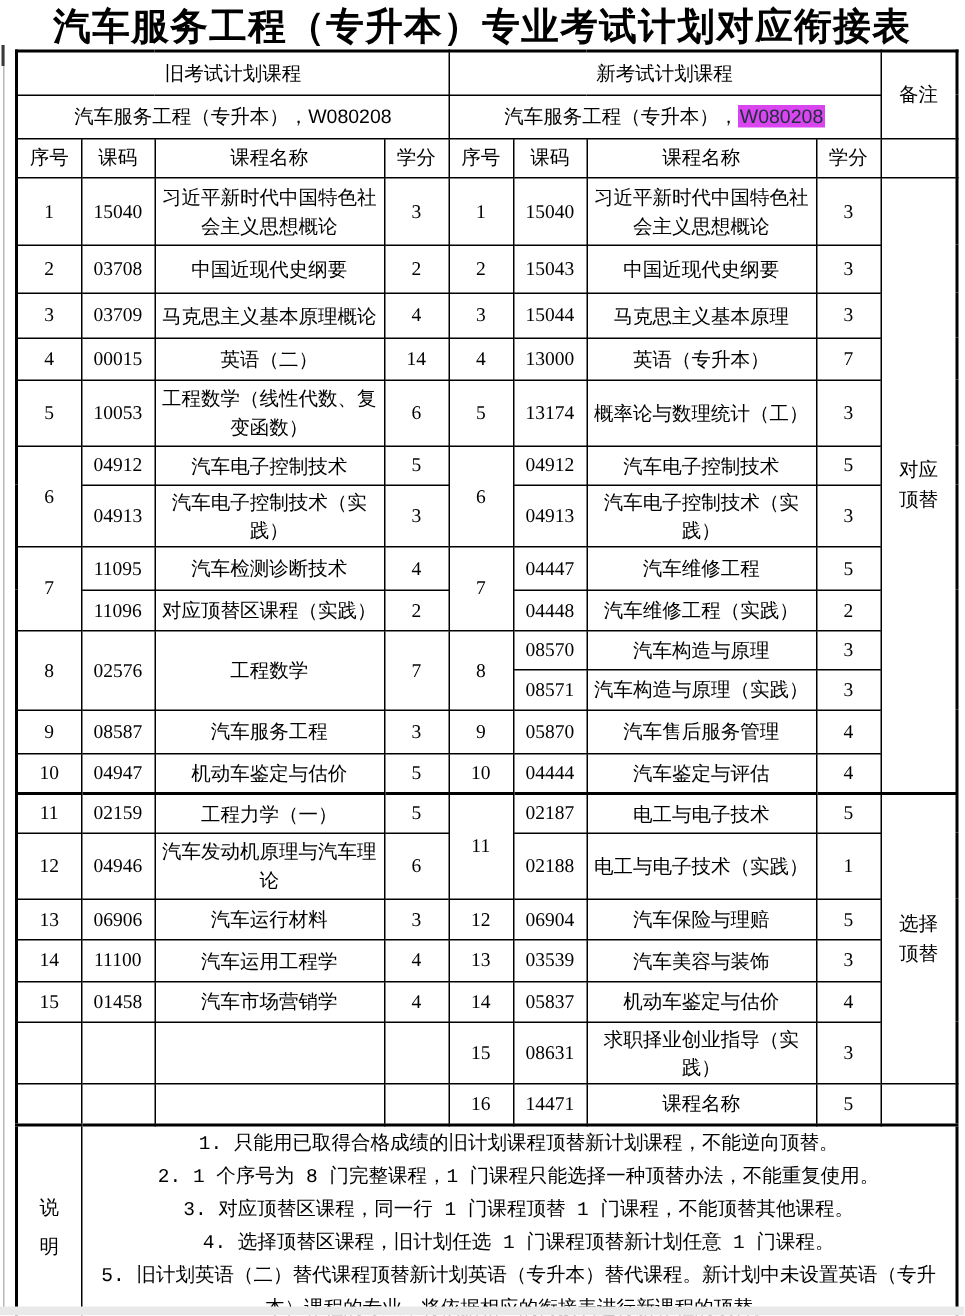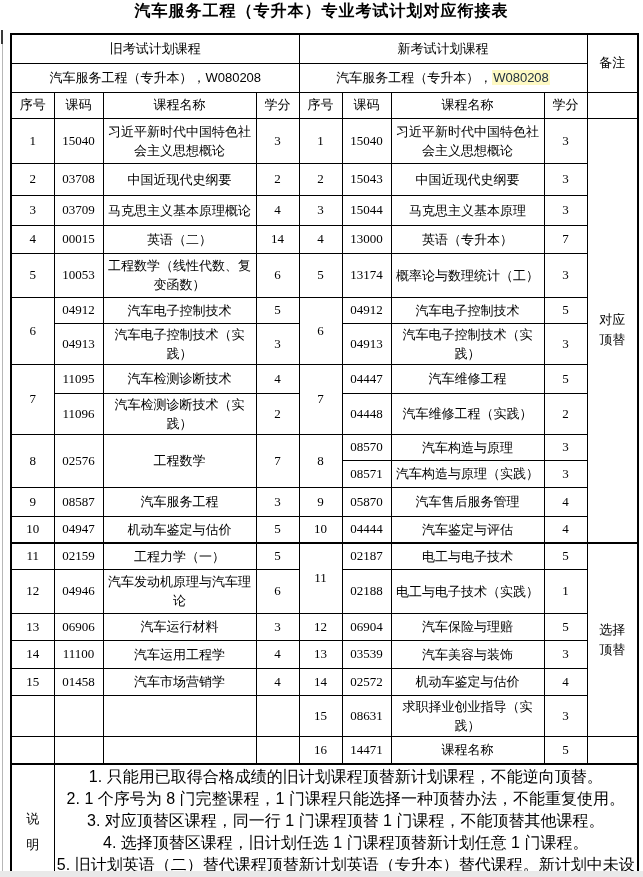--- a/index.html
+++ b/index.html
@@ -1,34 +1,34 @@
 <!DOCTYPE html>
 <html><head>
 <meta charset="utf-8">
 <style>
   html,body{margin:0;padding:0;background:#fff;}
   .page{position:relative;width:643px;height:877px;background:#ffffff;overflow:hidden;
         font-family:"Liberation Serif","DejaVu Serif",serif;color:#000;}
   .title{position:absolute;top:1px;left:0;width:100%;text-align:center;
          font-family:"Liberation Sans","DejaVu Sans",sans-serif;
-         font-weight:bold;font-size:16px;letter-spacing:1px;}
+         font-weight:bold;font-size:25px;letter-spacing:1px;}
   table.tbl{position:absolute;left:10px;top:33px;width:627px;border-collapse:collapse;
             table-layout:fixed;border:2px solid #000;}
   .tbl td{border:1px solid #000;font-size:13px;padding:1px 2px;vertical-align:middle;
           text-align:center;overflow:hidden;}
   .hei{font-family:"Liberation Sans","DejaVu Sans",sans-serif;}
   .name{text-align:left;padding:2px 4px 2px 8px;line-height:19px;}
   .pre{white-space:pre-line;line-height:20px;}
-  .hl{background:#fef9c3;color:#21303f;padding:0 1px;}
+  .hl{background:#d946ef;color:#21303f;padding:0 1px;}
   .sec td{border-top:2.5px solid #000;margin-left:17px;}
   .notes-row td{border-top:2.5px solid #000;}
   .notes-label{white-space:pre-line;line-height:26px;font-size:13px;}
   .notes-body{text-align:left;vertical-align:middle;padding:8px 8px 8px 9px;}
-  .notes-body div{font-family:Liberation Sans, sans-serif;
-                  font-size:16px;line-height:22px;text-align:center;}
+  .notes-body div{font-family:Liberation Mono, monospace;
+                  font-size:13px;line-height:22px;text-align:center;}
   
   .r26{height:26px}.r27{height:27px}.r28{height:28px}.r29{height:29px}.r30{height:30px}
   .r31{height:31px}.r32{height:32px}.r44{height:44px}.r45{height:45px}.r131{height:131px}
   .edge-line{position:absolute;left:2px;top:30px;width:1px;height:843px;background:#b7b7b7;}
   .edge-tick{position:absolute;left:1px;top:30px;width:2px;height:14px;background:#3a3a3a;}
   .bottom-strip{position:absolute;left:0;bottom:0;width:100%;height:6px;background:#e9e9e9;}
 </style>
 </head>
 <body>
 
@@ -145,21 +145,21 @@
       <td>11095</td>
       <td class="name">汽车检测诊断技术</td>
       <td>4</td>
       <td rowspan="2">7</td>
       <td>04447</td>
       <td class="name">汽车维修工程</td>
       <td>5</td>
     </tr>
     <tr class="r27">
       <td>11096</td>
-      <td class="name">汽车检测诊断技术（实践）</td>
+      <td class="name">对应顶替区课程（实践）</td>
       <td>2</td>
       <td>04448</td>
       <td class="name">汽车维修工程（实践）</td>
       <td>2</td>
     </tr>
     <tr class="r26">
       <td rowspan="2">8</td>
       <td rowspan="2">02576</td>
       <td rowspan="2" class="name">工程数学</td>
       <td rowspan="2">7</td>
@@ -234,21 +234,21 @@
       <td>03539</td>
       <td class="name">汽车美容与装饰</td>
       <td>3</td>
     </tr>
     <tr class="r27">
       <td>15</td>
       <td>01458</td>
       <td class="name">汽车市场营销学</td>
       <td>4</td>
       <td>14</td>
-      <td>02572</td>
+      <td>05837</td>
       <td class="name">机动车鉴定与估价</td>
       <td>4</td>
     </tr>
     <tr class="r31">
       <td></td>
       <td></td>
       <td></td>
       <td></td>
       <td>15</td>
       <td>08631</td>

